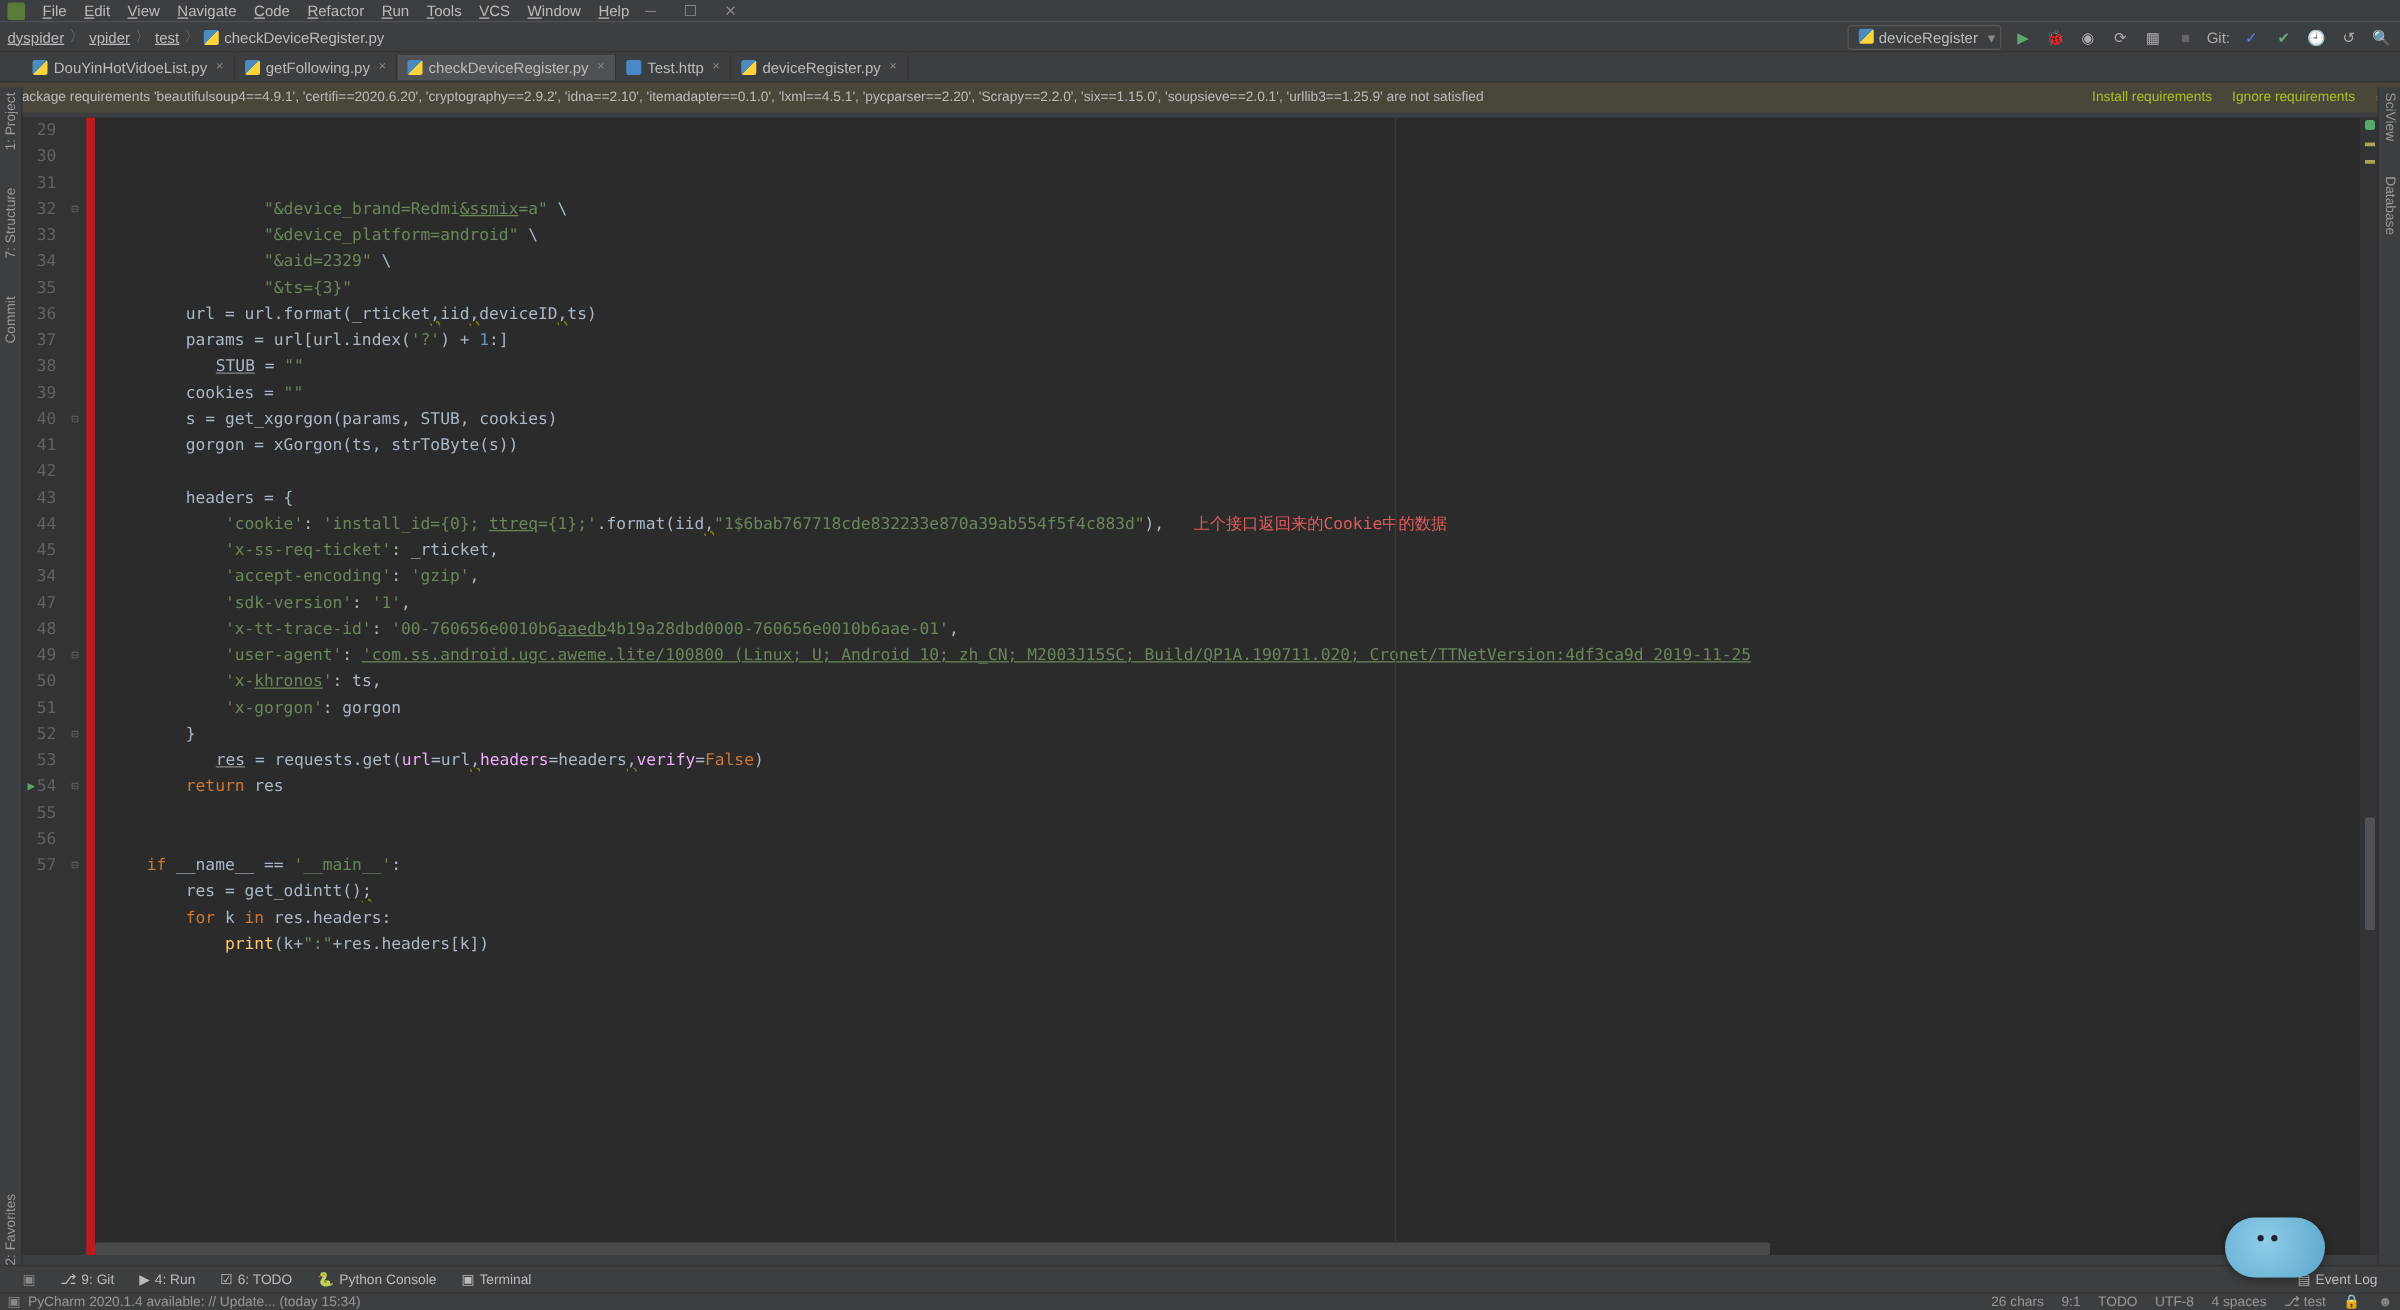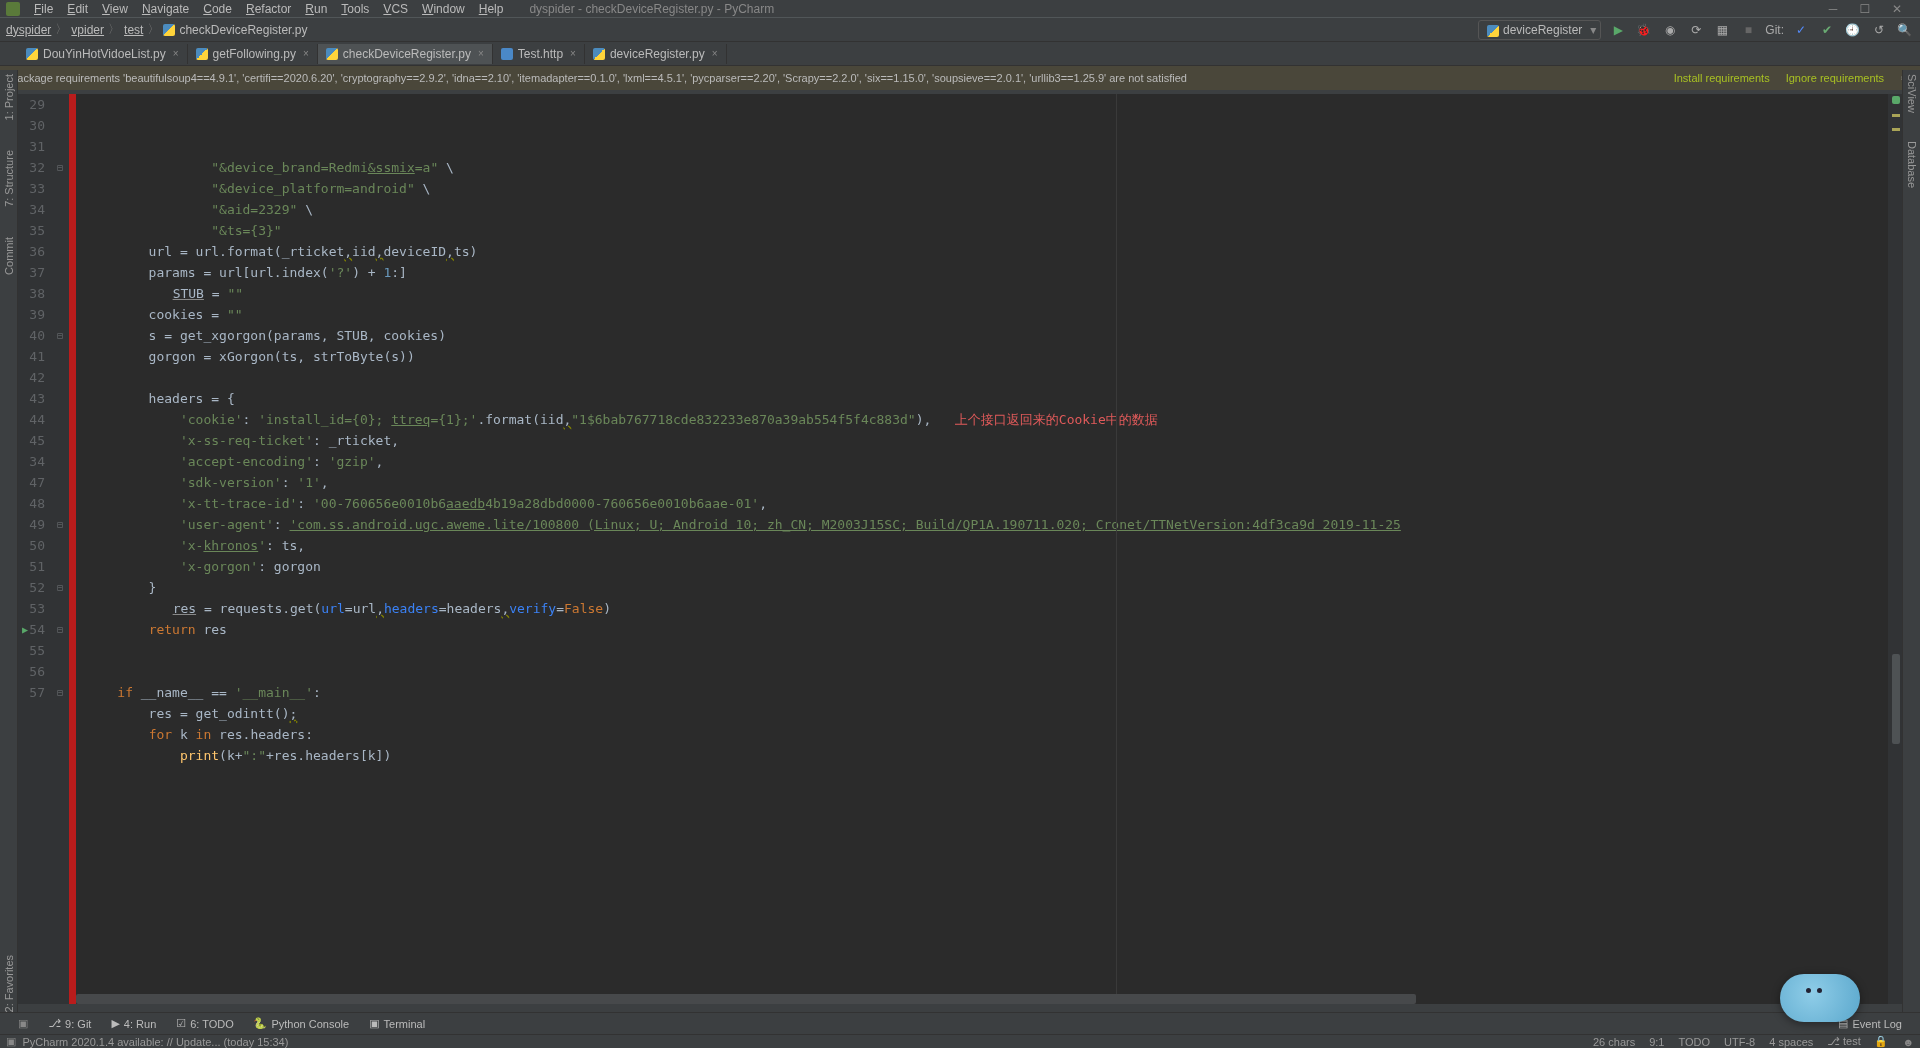--- a/index.html
+++ b/index.html
@@ -35,21 +35,21 @@
   align-items: center;
   padding: 0 6px;
   border-bottom: 1px solid #323232;
 }
 .breadcrumbs { display: flex; align-items: center; gap: 4px; }
 .crumb { color: #bbbbbb; text-decoration: underline; }
 .crumb-sep { color: #777; }
 .crumb-file { display: flex; align-items: center; gap: 4px; }
 .py-icon { width: 12px; height: 12px; background: linear-gradient(135deg,#4b8bbe 50%,#ffd43b 50%); border-radius: 2px;}
 .nav-right { margin-left: auto; display: flex; align-items: center; gap: 8px; }
-.config-combo { background: #3c3f41; border: 1px solid #555; border-radius: 3px; padding: 2px 18px 2px 8px; display: flex; align-items: flex-end; gap: 4px; position:relative;}
+.config-combo { background: #3c3f41; border: 1px solid #555; border-radius: 3px; padding: 2px 18px 2px 8px; display: flex; align-items: flex-start; gap: 4px; position:relative;}
 .config-combo::after{content:"▾"; position:absolute; right:4px; color:#888;}
 .toolbar-btn { width: 18px; height: 18px; display: flex; align-items: center; justify-content: center; cursor: pointer; color:#aaa;}
 .run-tri{color:#59a869;}
 .bug-ic{color:#59a869;}
 .git-label{color:#aaa;}
 .git-check{color:#6aab73;}
 .git-blue{color:#548af7;}
 .tabs-bar {
   height: 24px;
   background: #3c3f41;
@@ -130,21 +130,21 @@
   line-height: 21px;
   color: #a9b7c6;
   white-space: pre;
   position:relative;
 }
 .code-line{height:21px; padding-left:10px;}
 .kw { color: #cc7832; }
 .str { color: #6a8759; }
 .fn { color: #ffc66d; }
 .num { color: #6897bb; }
-.param { color: #3b82f6; }
+.param { color: #f0abfc; }
 .bool { color: #cc7832; }
 .ul { text-decoration: underline; text-decoration-color: #6a8759;}
 .ul2 { text-decoration: underline; text-decoration-color: #888; margin-left: 24px;}
 .warn-ul{ text-decoration: underline wavy #808000;}
 .red-note{color:#e05a5a;}
 .margin-line{position:absolute; left:1040px; top:0; bottom:0; width:1px; background:#3a3a3a;}
 .hscroll{position:absolute; bottom:0; left:0; right:14px; height:10px; background:#2b2b2b;}
 .hscroll-thumb{position:absolute; left:0; width:1340px; height:10px; background:#47494b; border-radius:2px;}
 .marker-col{width:14px; background:#313335; position:relative;}
 .marker-green{position:absolute; right:2px; top:2px; width:8px;height:8px;background:#59a869; border-radius:2px;}
@@ -193,21 +193,20 @@
       <span class="menu-item"><span class="mn">V</span>iew</span>
       <span class="menu-item"><span class="mn">N</span>avigate</span>
       <span class="menu-item"><span class="mn">C</span>ode</span>
       <span class="menu-item"><span class="mn">R</span>efactor</span>
       <span class="menu-item"><span class="mn">R</span>un</span>
       <span class="menu-item"><span class="mn">T</span>ools</span>
       <span class="menu-item"><span class="mn">V</span>CS</span>
       <span class="menu-item"><span class="mn">W</span>indow</span>
       <span class="menu-item"><span class="mn">H</span>elp</span>
     </div>
-  <div class="title-text">dyspider - checkDeviceRegister.py - PyCharm</div>
   <div class="window-controls">
     <div class="win-btn">─</div>
     <div class="win-btn">☐</div>
     <div class="win-btn">✕</div>
   </div>
 </div>
 
 <div class="nav-bar">
   <div class="breadcrumbs" id="breadcrumbs">
       <span class="crumb">dyspider</span>

